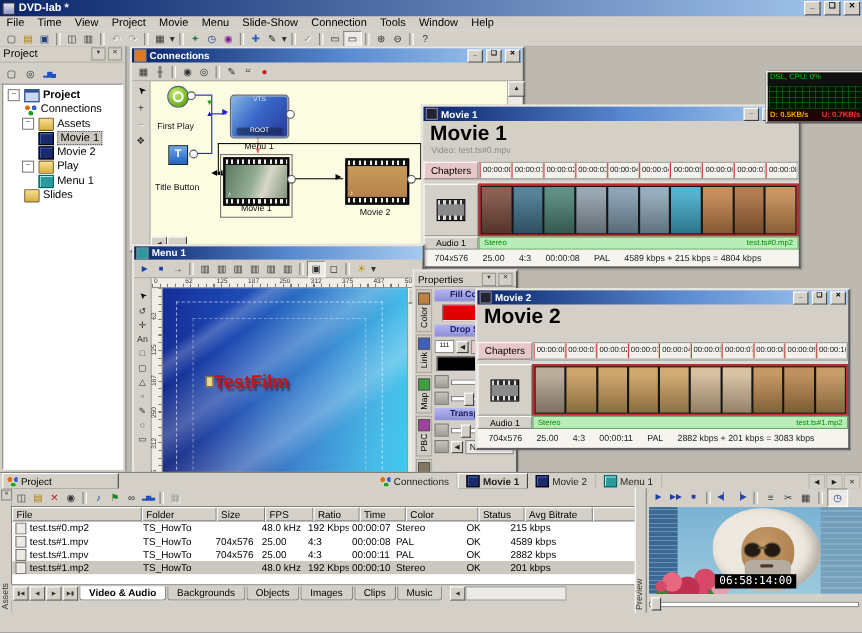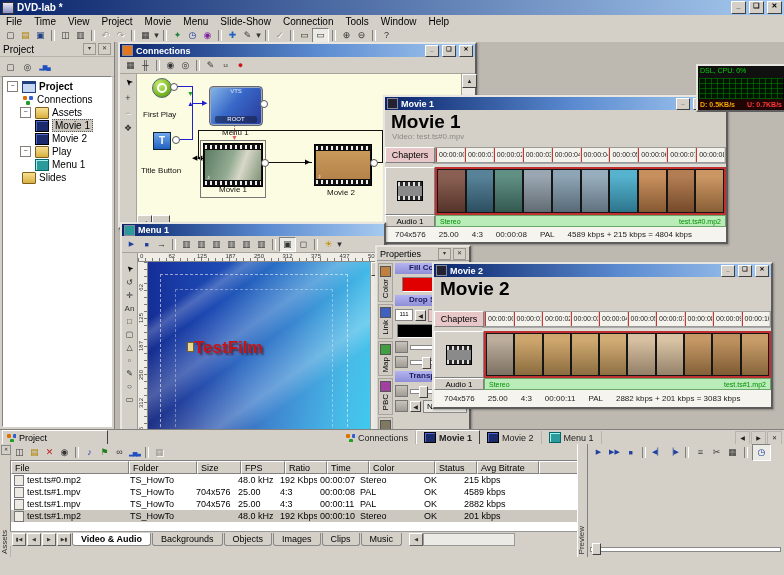--- a/index.html
+++ b/index.html
@@ -885,20 +885,33 @@
           <span class="tsep" data-name="toolbar-separator"></span>
           <span class="ticon" data-name="step-back-icon">◀▏</span>
           <span class="ticon" data-name="step-fwd-icon">▕▶</span>
           <span class="tsep" data-name="toolbar-separator"></span>
           <span class="ticon" data-name="tools-icon">≡</span>
           <span class="ticon" data-name="scissors-icon">✂</span>
           <span class="ticon" data-name="film-icon">▦</span>
           <span class="tsep" data-name="toolbar-separator"></span>
           <span class="ticon pressed" data-name="clock-icon">◷</span>
         </div>
+      <div id="pv-video" data-name="preview-video">
+        <div class="bldg-left" data-name="scene-building"></div>
+        <div class="bldg-right" data-name="scene-building"></div>
+        <div class="keffiyeh" data-name="scene-headdress"></div>
+        <div class="face" data-name="scene-face"></div>
+        <div class="lens l" data-name="scene-sunglasses"></div>
+        <div class="lens r" data-name="scene-sunglasses"></div>
+        <div class="bridge" data-name="scene-sunglasses"></div>
+        <div class="beard" data-name="scene-beard"></div>
+        <div class="mouth" data-name="scene-mouth"></div>
+        <div class="flowers" data-name="scene-flowers"></div>
+        <div class="timecode" data-name="preview-timecode">06:58:14:00</div>
+      </div>
       <div id="pv-slider" data-name="preview-seek-slider">
         <div class="groove" data-name="slider-groove"></div>
         <div class="pthumb" data-name="slider-thumb"></div>
       </div>
     </div>
   </div>
 
 </div>
 
 </body></html>

